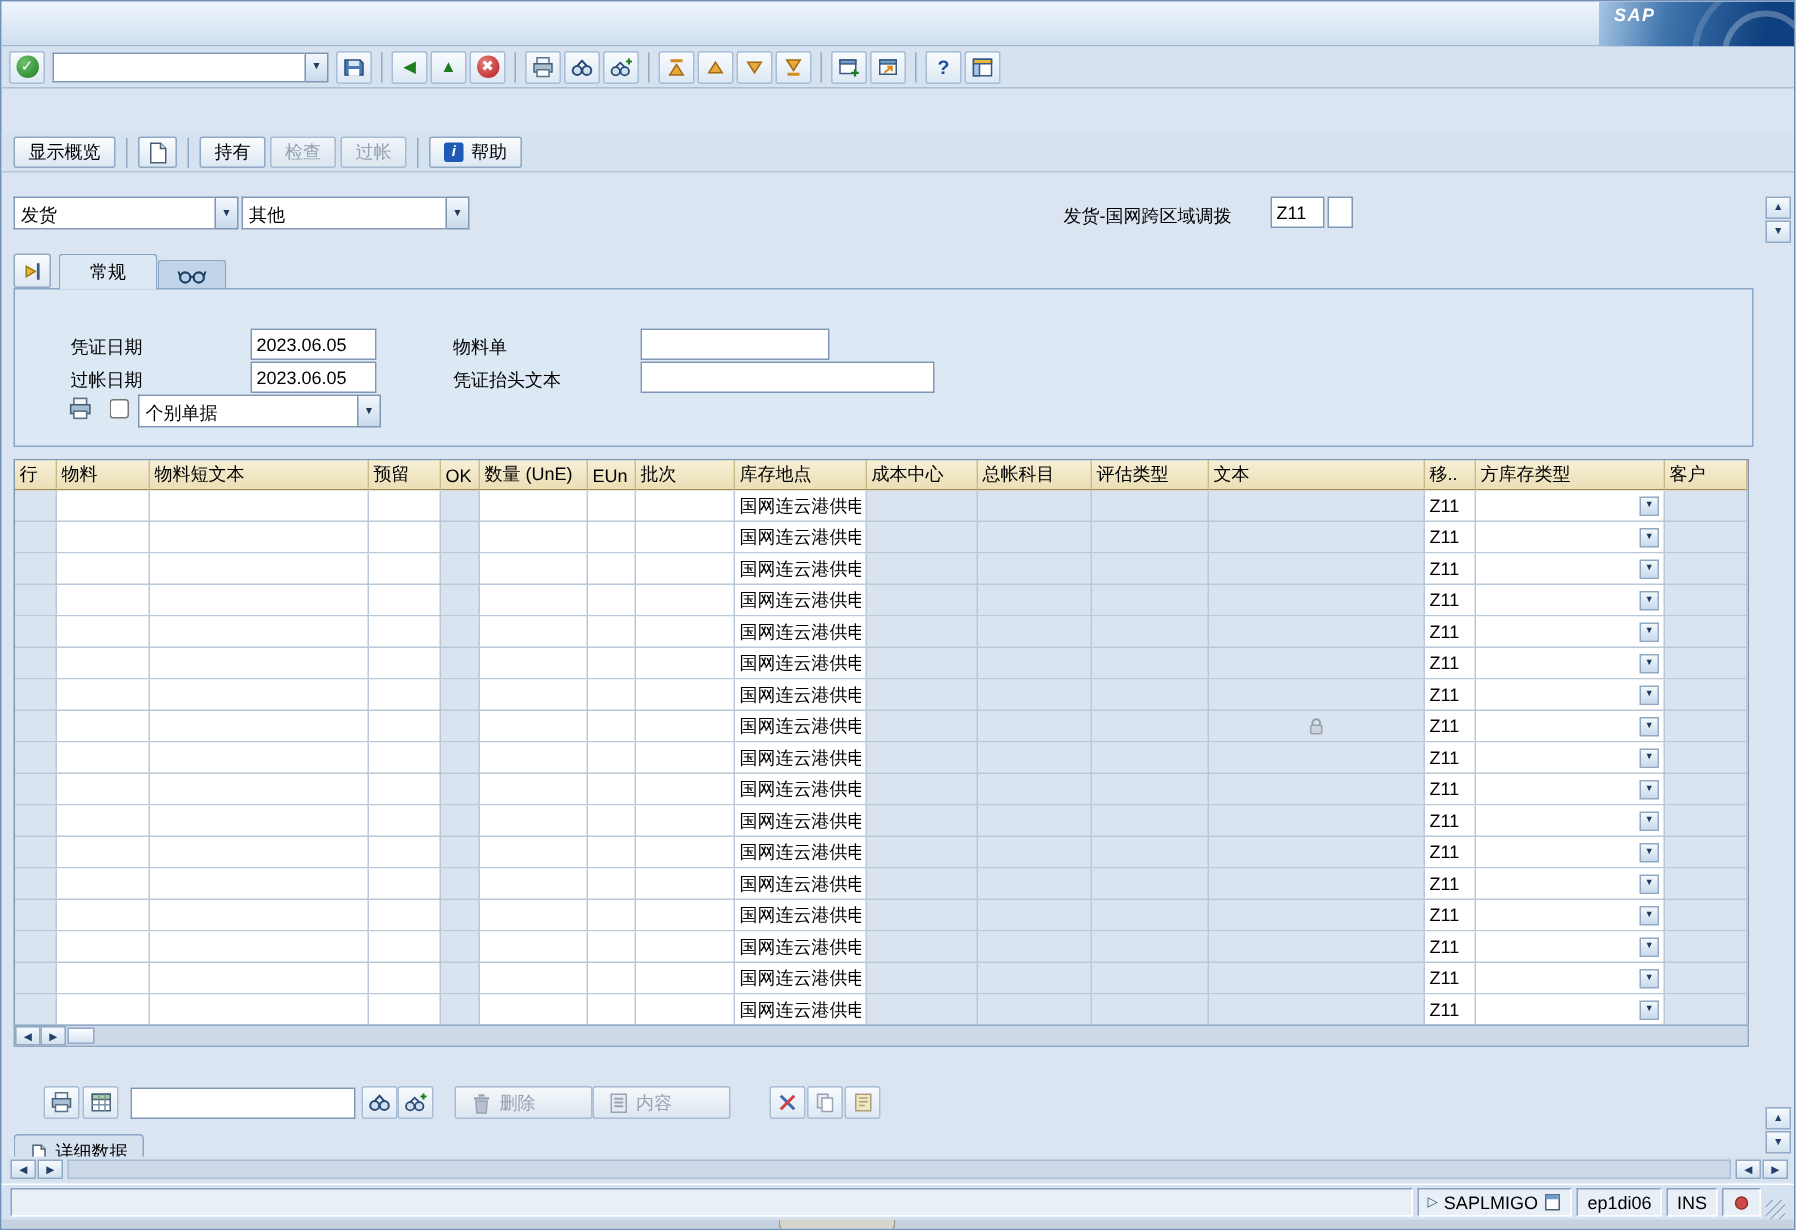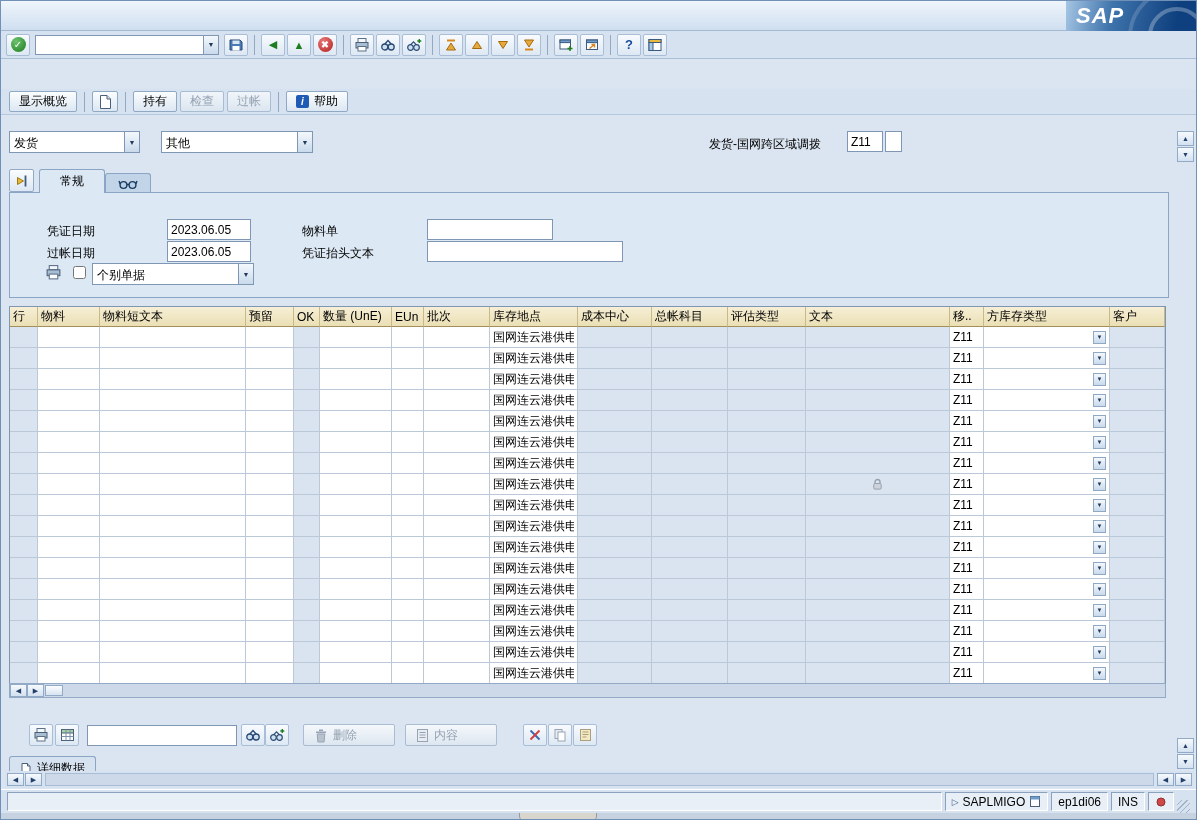--- a/index.html
+++ b/index.html
@@ -10,21 +10,21 @@
 
   
   .menubar { position:absolute; left:0; top:0; width:100%; height:30px;
              background:linear-gradient(#eff5fb,#cfdff0); border-bottom:1px solid #a5bad2;
              display:flex; align-items:center; padding-left:8px; }
   .menu-items { display:flex; align-items:center; }
   .menu-item { padding:3px 9px; white-space:nowrap; }
   .sap-logo { position:absolute; right:0; top:0; width:130px; height:30px; overflow:hidden;
               background:linear-gradient(100deg,#a6c6e4 0%,#3f74ac 35%,#0e3f7e 85%); }
   .sap-text { position:absolute; left:10px; top:2px; color:#fff; font-weight:bold; font-style:italic;
-              font-size:22px; letter-spacing:1px; }
+              font-size:12px; letter-spacing:1px; }
   .wave { position:absolute; border-radius:50%; border:4px solid rgba(255,255,255,.28); }
   .w1 { width:58px; height:58px; right:-10px; top:6px; }
   .w2 { width:100px; height:100px; right:-32px; top:-14px; border-color:rgba(255,255,255,.16); }
 
   
   .toolbar { position:absolute; left:0; top:30px; width:100%; height:28px; background:#d6e2f0;
              border-bottom:1px solid #aabfd6; display:flex; align-items:center; padding-left:5px; gap:2px; }
   .tbtn { width:24px; height:22px; display:flex; align-items:center; justify-content:center;
           background:linear-gradient(#f8fbfe,#dde8f3); border:1px solid #a9bed6; border-radius:2px; padding:0; }
   .sep { width:1px; height:20px; background:#93a8c2; margin:0 4px; flex:0 0 1px; }
@@ -259,21 +259,21 @@
     <button class="abtn disabled">
       <span>过帐</span>
     </button>
     <div class="sep"></div>
     <button class="abtn">
       <span class="info-ico">i</span>
       <span>帮助</span>
     </button>
   </div>
 
-  <div class="combo" style="left:8px; top:130px; width:131px;">
+  <div class="combo" style="left:8px; top:130px; width:150px;">
     <div class="combo-field">发货</div>
     <button class="combo-btn">
       <span>▼</span>
     </button>
   </div>
   <div class="combo" style="left:160px; top:130px; width:152px;">
     <div class="combo-field">其他</div>
     <button class="combo-btn">
       <span>▼</span>
     </button>
@@ -814,21 +814,21 @@
         </svg>
     </button>
     <button class="bbtn-text" style="margin-left:14px; width:92px;">
       <svg width="14" height="15" viewBox="0 0 14 15">
           <rect x="2" y="3.5" width="10" height="1.6" fill="#98a4b4"></rect>
           <rect x="5" y="1.5" width="4" height="1.6" fill="#98a4b4"></rect>
           <path d="M3.2 6 h7.6 l-0.7 8 h-6.2 z" fill="#b8c2ce" stroke="#98a4b4"></path>
         </svg>
       <span>删除</span>
     </button>
-    <button class="bbtn-text" style="margin-left:10px; width:92px;">
+    <button class="bbtn-text" style="width:92px;">
       <svg width="13" height="15" viewBox="0 0 13 15">
           <rect x="1.5" y="1.5" width="10" height="12" fill="#e8ecf2" stroke="#98a4b4"></rect>
           <path d="M3.5 4.5 h6 M3.5 7 h6 M3.5 9.5 h6" stroke="#98a4b4" stroke-width="1.2"></path>
         </svg>
       <span>内容</span>
     </button>
     <button class="tbtn" style="margin-left:26px;">
       <svg width="14" height="14" viewBox="0 0 14 14">
           <path d="M2.5 2.5 L11.5 11.5" stroke="#3a6ab0" stroke-width="2"></path>
           <path d="M11.5 2.5 L2.5 11.5" stroke="#d04040" stroke-width="2"></path>

